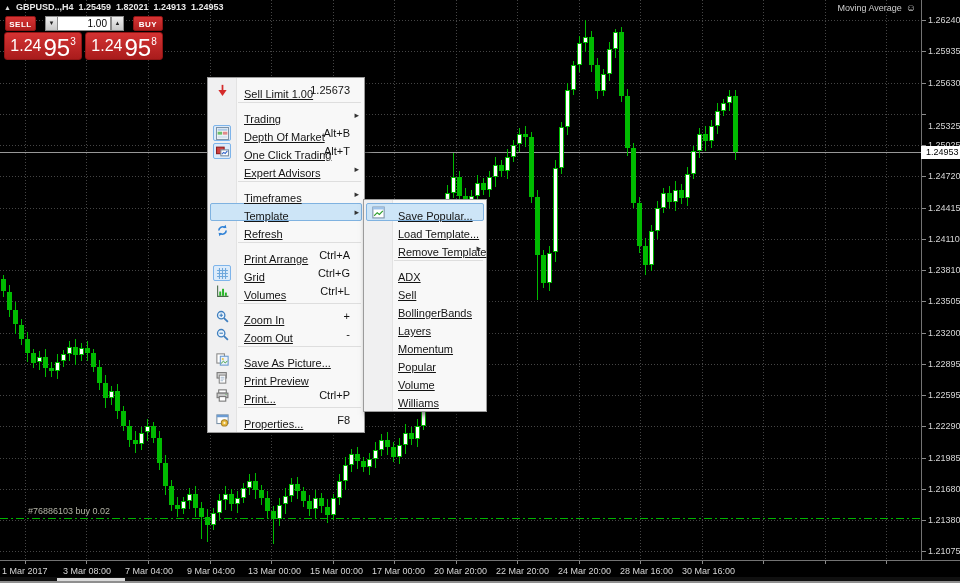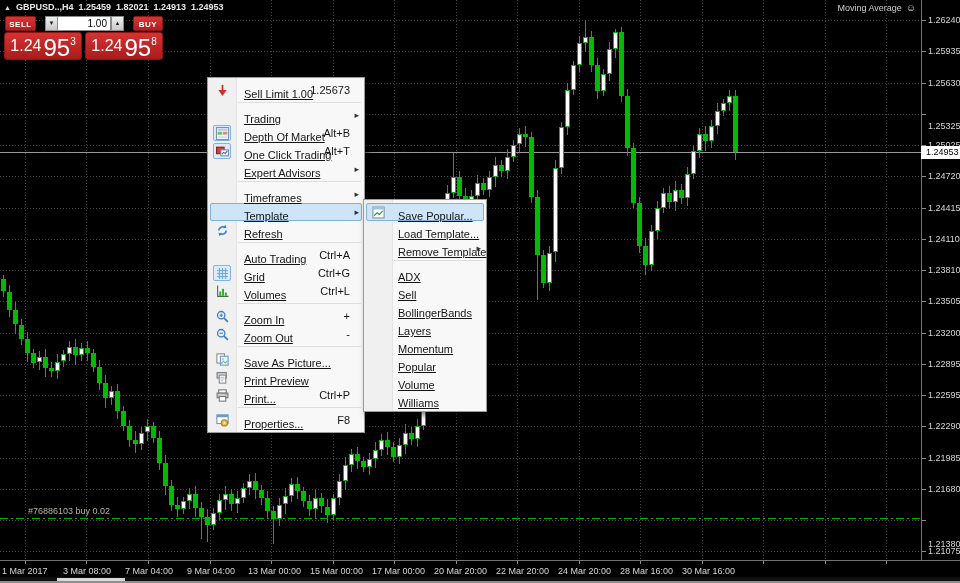--- a/index.html
+++ b/index.html
@@ -422,21 +422,21 @@
     <div class="plabel" style="top: 360px;">1.22895</div>
     <div class="ptick" style="top: 395px;"></div>
     <div class="plabel" style="top: 391px;">1.22595</div>
     <div class="ptick" style="top: 426px;"></div>
     <div class="plabel" style="top: 422px;">1.22290</div>
     <div class="ptick" style="top: 458px;"></div>
     <div class="plabel" style="top: 454px;">1.21985</div>
     <div class="ptick" style="top: 489px;"></div>
     <div class="plabel" style="top: 485px;">1.21680</div>
     <div class="ptick" style="top: 520px;"></div>
-    <div class="plabel" style="top: 540px;">1.21380</div>
+    <div class="plabel" style="top: 516px;">1.21380</div>
     <div class="ptick" style="top: 551px;"></div>
     <div class="plabel" style="top: 547px;">1.21075</div>
   </div>
 <div id="current-price-box" style="top: 146px;">1.24953</div>
 <div id="time-axis">
     <div class="ttick" style="left: 25px;"></div>
     <div class="ttick" style="left: 86px;"></div>
     <div class="ttick" style="left: 148px;"></div>
     <div class="ttick" style="left: 210px;"></div>
     <div class="ttick" style="left: 271px;"></div>
@@ -536,21 +536,21 @@
           <polygon points="8.9,0.8 9.6,4 6.6,3.2" fill="#2f81d6"></polygon>
           <path d="M9.4 6a3.4 3.4 0 0 1-5.6 2.6" fill="none" stroke="#2f81d6" stroke-width="1.5"></path>
           <polygon points="3.1,11.2 2.4,8 5.4,8.8" fill="#2f81d6"></polygon>
         </svg>
       </span>
       <span class="menu-label">Refresh</span>
     </div>
     <div class="menu-sep"></div>
     <div class="menu-row">
       <div class="rowbg"></div>
-      <span class="menu-label">Auto Trading</span>
+      <span class="menu-label">Print Arrange</span>
       <span class="menu-right">Ctrl+A</span>
     </div>
     <div class="menu-row">
       <div class="rowbg"></div>
       <span class="mi pressed">
         <svg width="13" height="13" viewBox="0 0 12 12" xmlns="http://www.w3.org/2000/svg">
           <path d="M1 3.2h10M1 6h10M1 8.8h10M3.2 1v10M6 1v10M8.8 1v10" stroke="#6fa8dc" stroke-width="1"></path>
         </svg>
       </span>
       <span class="menu-label">Grid</span>

